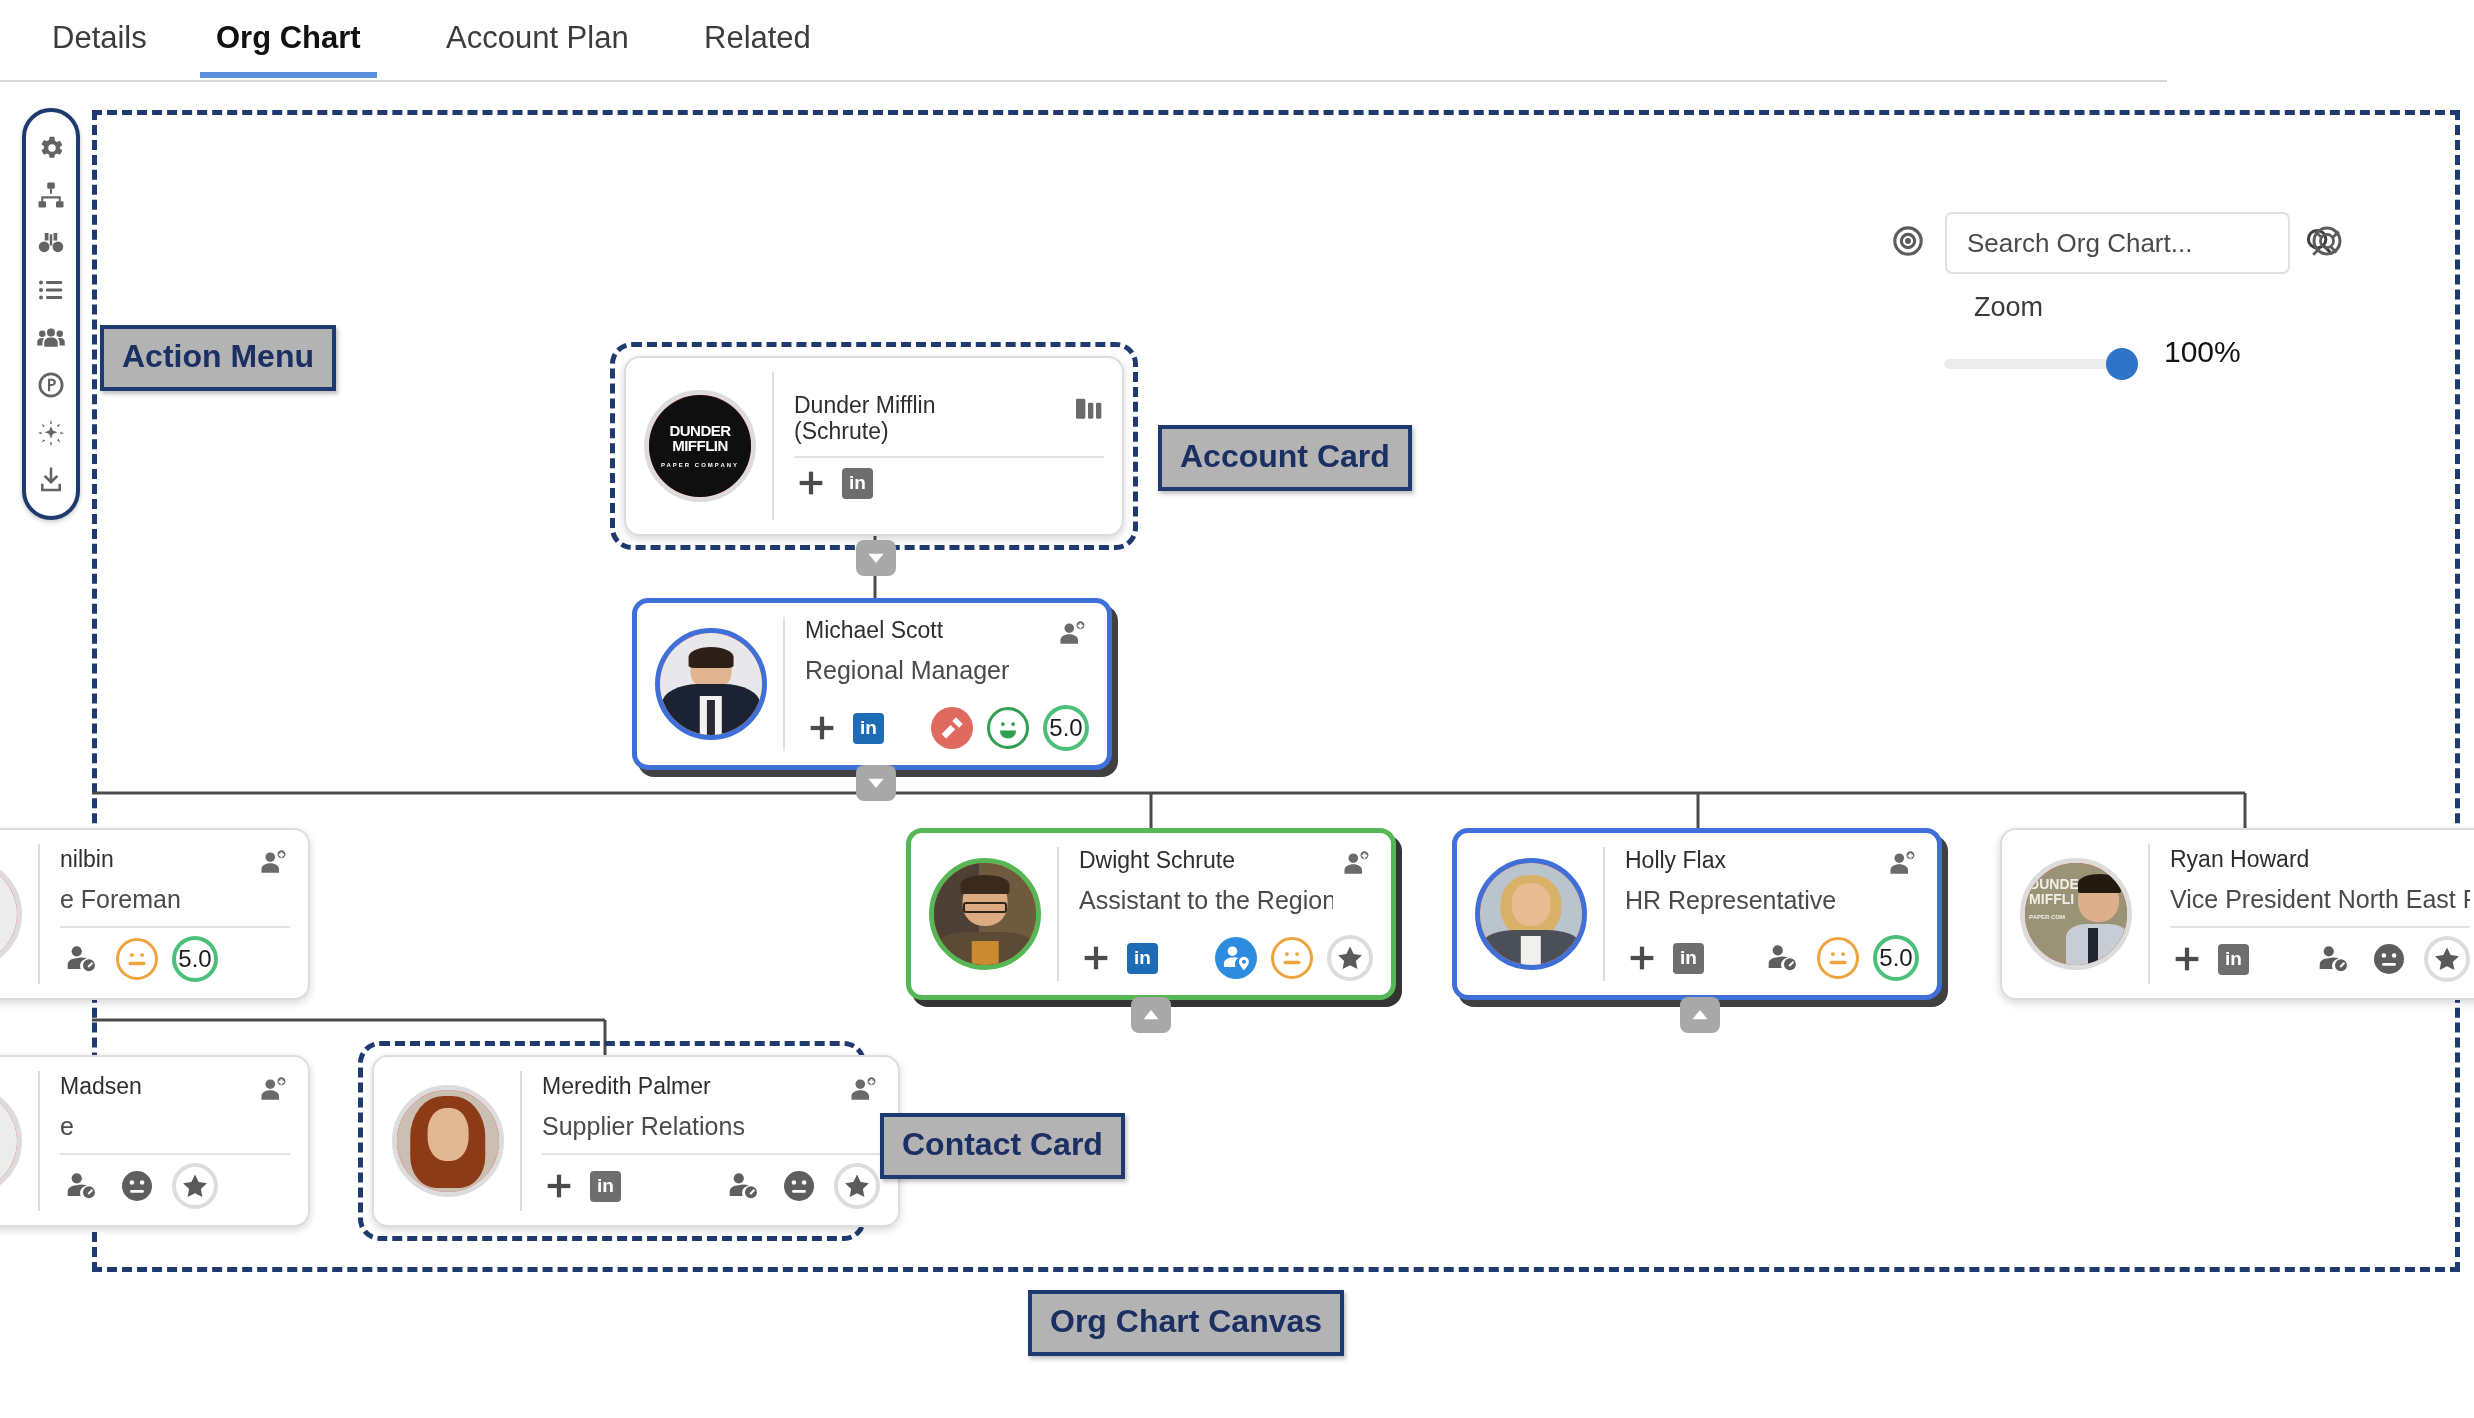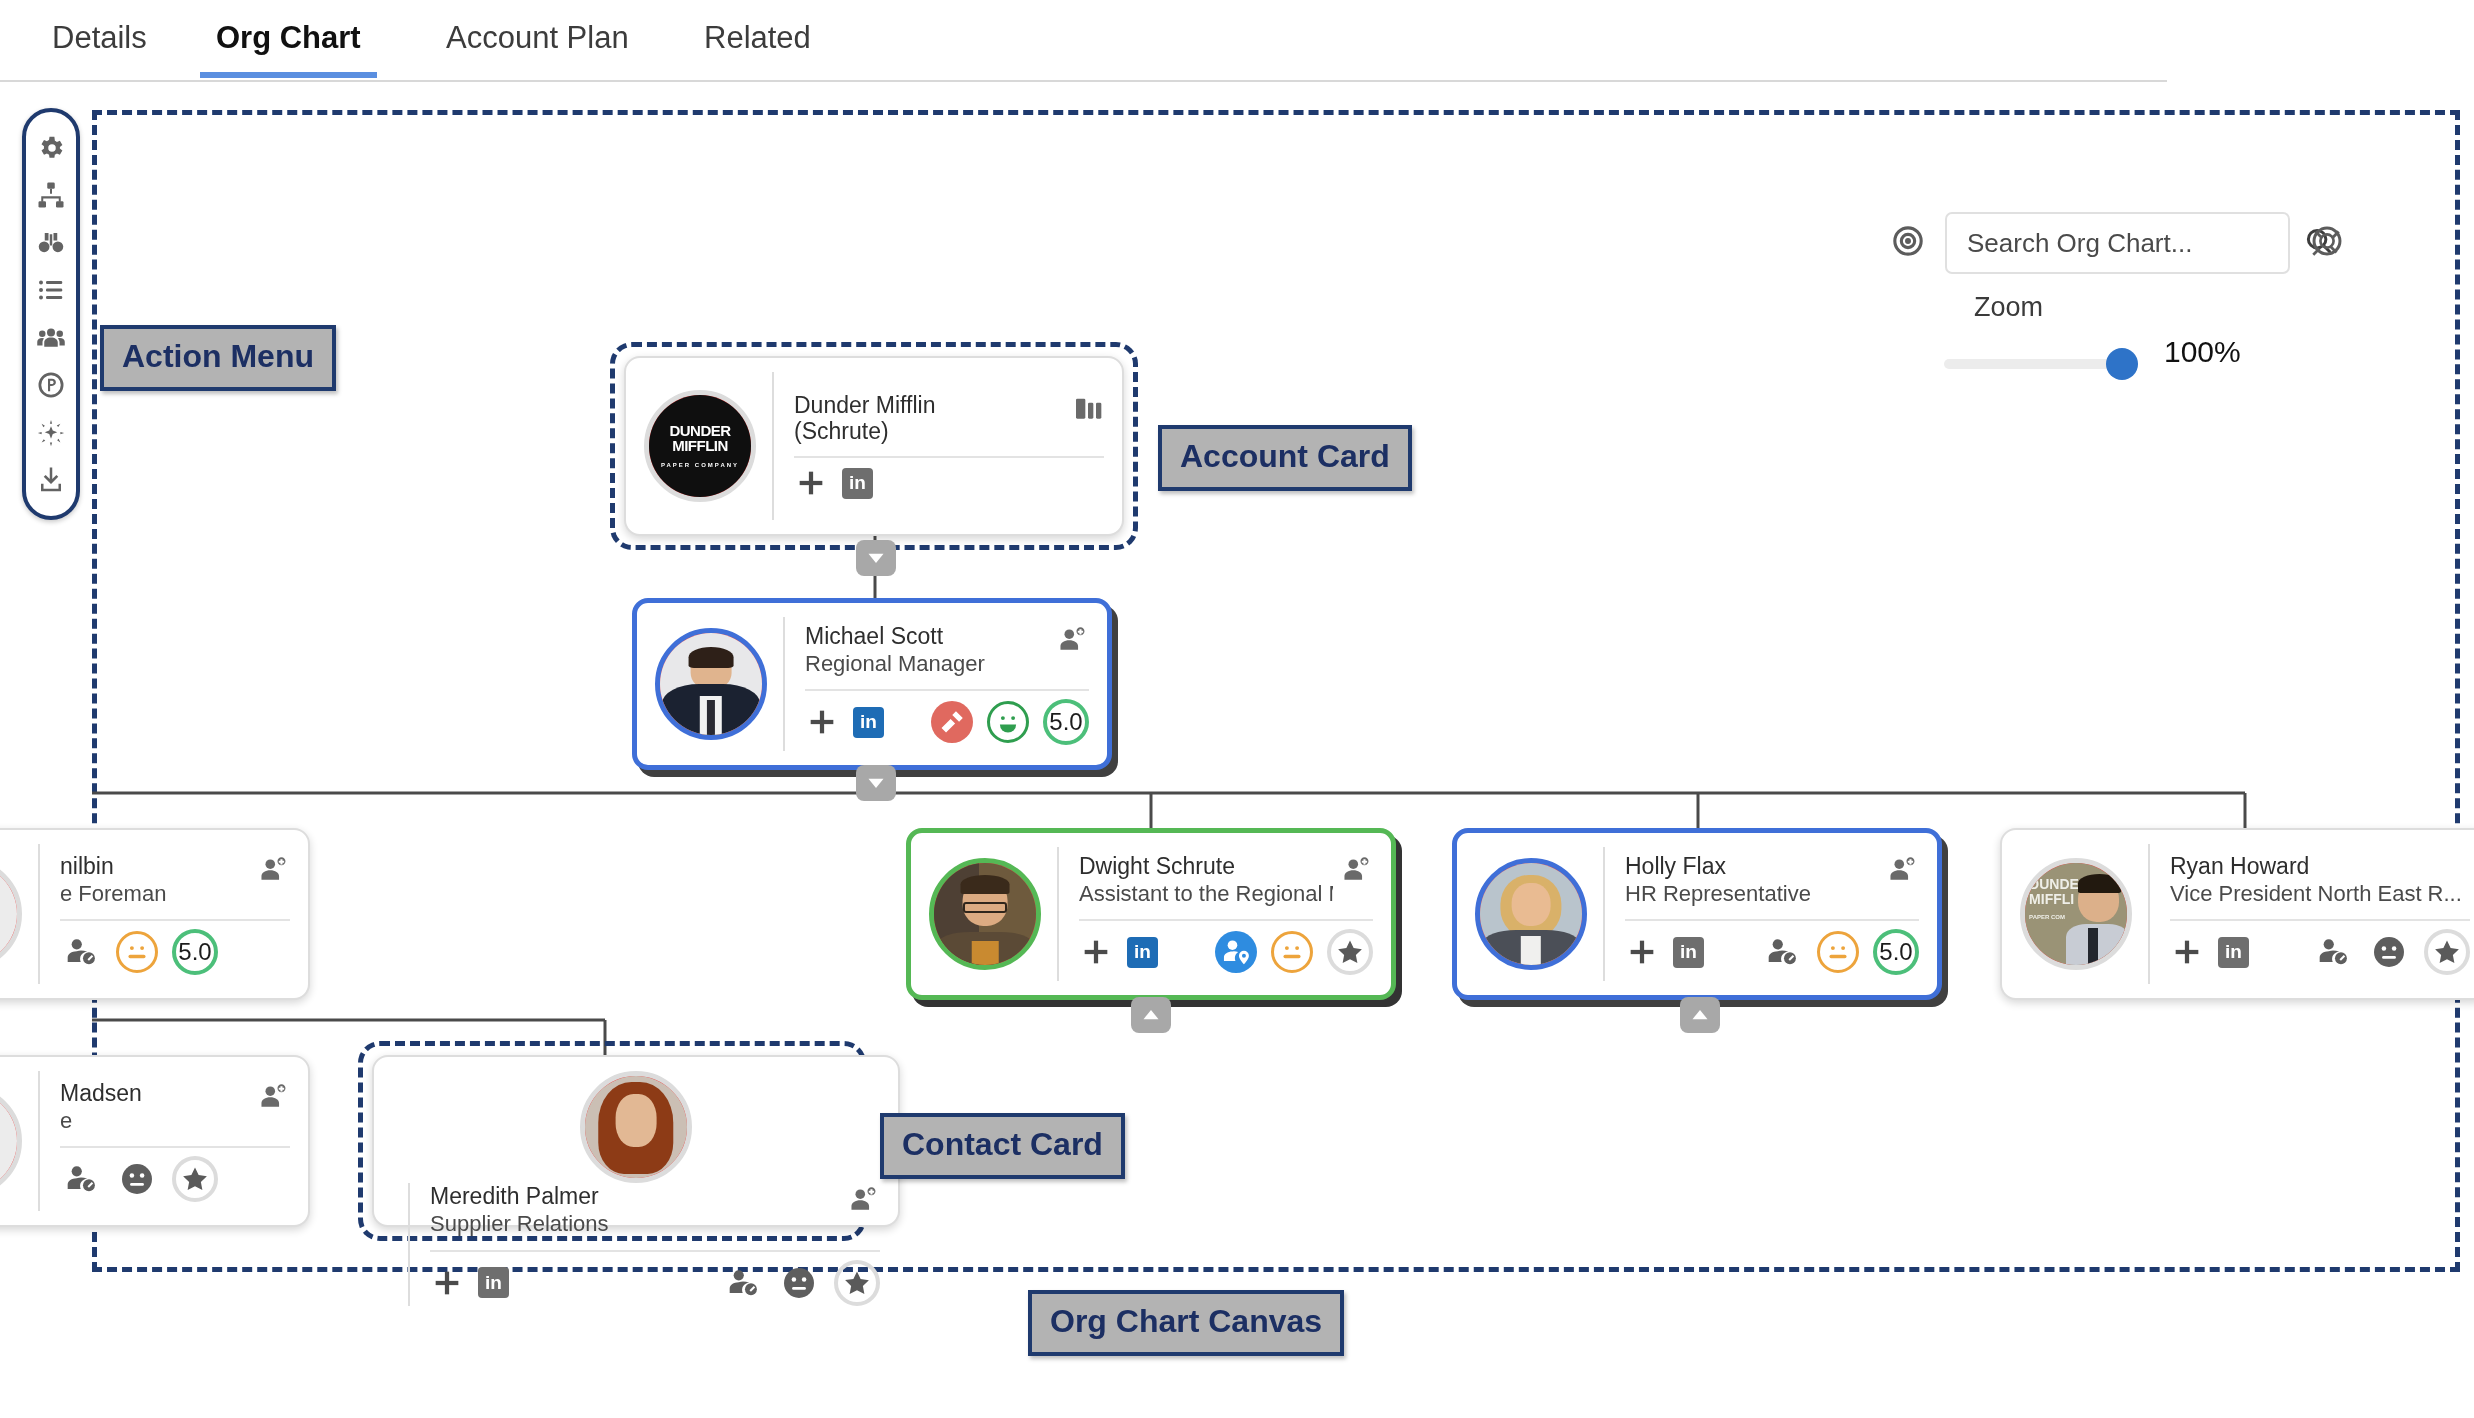--- a/index.html
+++ b/index.html
@@ -141,22 +141,22 @@
     border-left: 2px solid #ddd;
     min-width: 0;
   }
   .card-titlerow { display: flex; align-items: flex-start; }
   .card-names { flex: 1; min-width: 0; }
   .card-name {
     font-size: 23px; color: #2e2e2e; line-height: 1.14;
     white-space: nowrap; overflow: hidden;
   }
   .card-sub {
-    font-size: 22px; color: #4a4a4a; line-height: 1.2;
-    white-space: nowrap; overflow: hidden; margin-top: 2px;
+    font-size: 25px; color: #4a4a4a; line-height: 1.2;
+    white-space: nowrap; overflow: hidden; margin-top: 12px;
   }
   .corner-icon { flex: 0 0 auto; margin-left: 8px; }
   .corner-icon svg { width: 32px; height: 32px; fill: #6a6a6a; }
 
   .card-sep { height: 2px; background: #e3e3e3; margin: 12px 0 8px 0; }
 
   .card-actions { display: flex; align-items: center; gap: 14px; }
   .card-actions .spacer { flex: 1; }
   .act { display: flex; align-items: center; justify-content: center; cursor: pointer; }
   .act svg { display: block; }
@@ -673,21 +673,21 @@
           </span>
           <span class="act starbtn">
         <svg viewBox="0 0 24 24">
               <path d="m12 2.8 2.9 6 6.6.9-4.8 4.6 1.2 6.5L12 17.7 6.1 20.8l1.2-6.5-4.8-4.6 6.6-.9z"></path>
             </svg>
           </span>
         </div>
     </div>
     </div>
     <div class="anno-ring" style="left: 358px; top: 1041px; width: 508px; height: 200px;"></div>
-    <div class="card" style="left: 372px; top: 1055px; width: 528px; height: 172px; flex-direction: column;">
+    <div class="card" style="left: 372px; top: 1055px; width: 528px; height: 172px;">
     <div class="card-avatar">
       <div class="ph">
           <div style="position:absolute;inset:0;background:#cbbfb4;"></div>
       <div style="position:absolute;left:50%;top:6%;transform:translateX(-50%);width:74%;height:90%;border-radius:44% 44% 34% 34%;background:#8d3b16;"></div>
       <div style="position:absolute;left:50%;top:18%;transform:translateX(-50%);width:40%;height:52%;border-radius:44%;background:#e2b894;"></div>
         </div>
     </div>
     <div class="card-body">
       <div class="card-titlerow">
         <div class="card-names">

